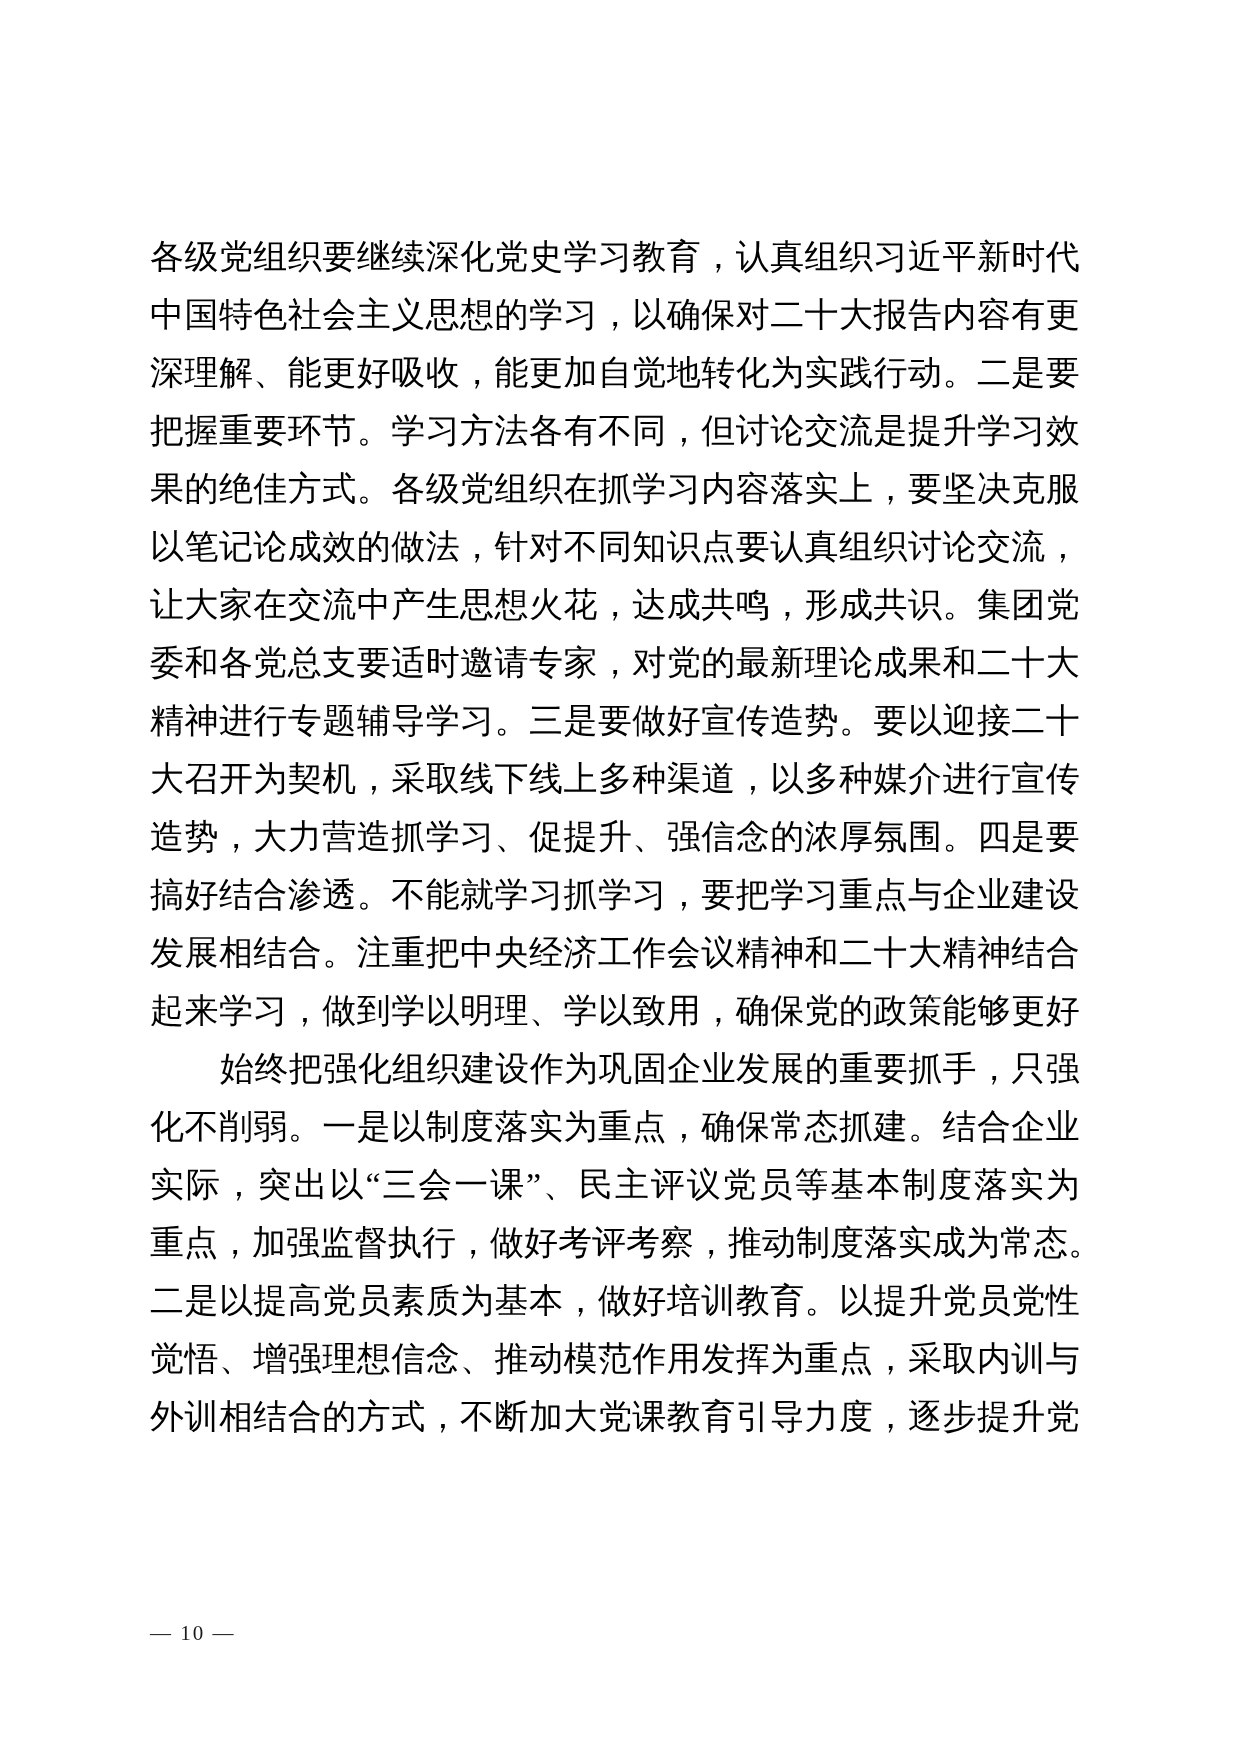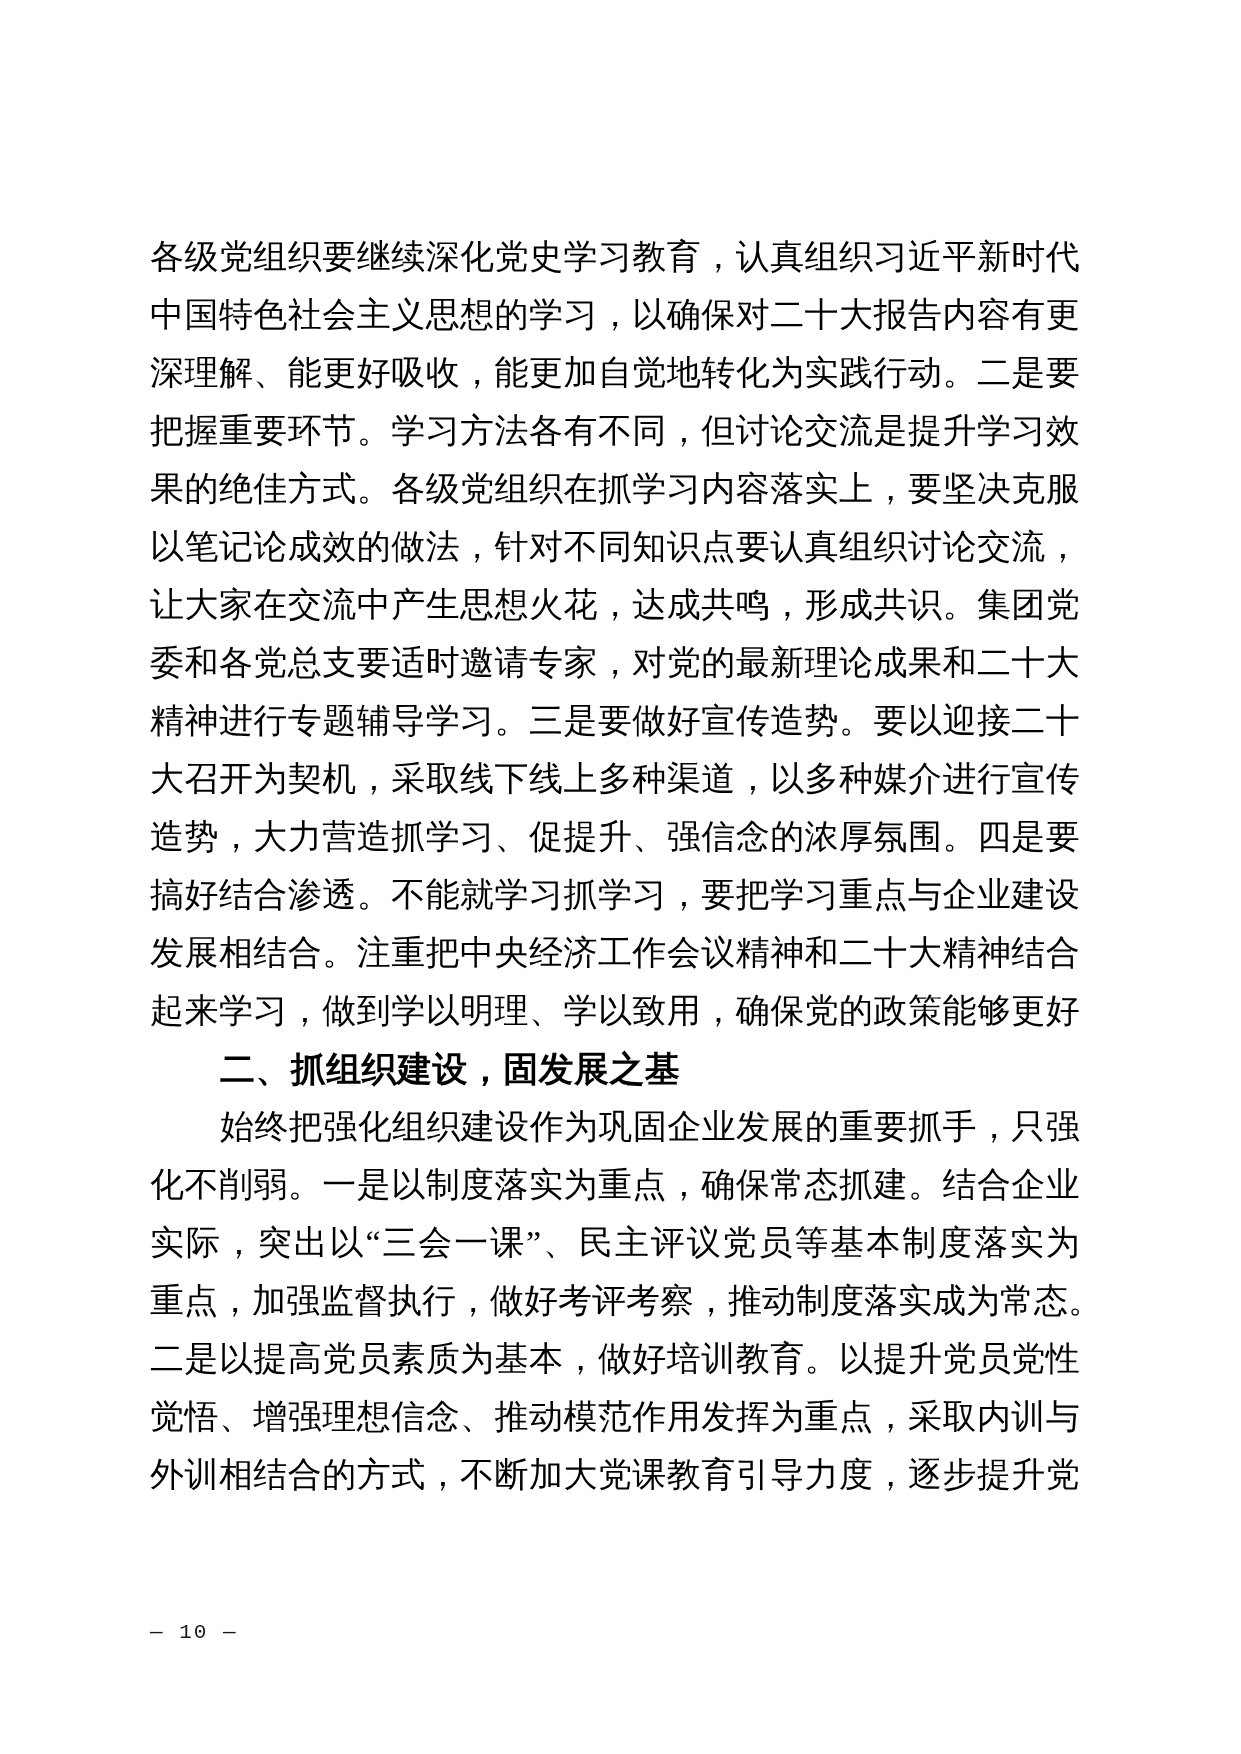--- a/index.html
+++ b/index.html
@@ -46,21 +46,21 @@
     font-size: 35px;
   }
   .page-number {
     position: absolute;
     left: 150px;
     top: 1618px;
     font-size: 21px;
     line-height: 30px;
     letter-spacing: 2px;
     color: #1a1a1a;
-    font-family: Liberation Mono, monospace;
+    font-family: Liberation Serif, serif;
   }
 </style>
 </head>
 <body>
 
 <div class="page">
   <div class="text-block">
       <div class="line j">
         <span>各</span>
         <span>级</span>
@@ -460,21 +460,20 @@
         <span>保</span>
         <span>党</span>
         <span>的</span>
         <span>政</span>
         <span>策</span>
         <span>能</span>
         <span>够</span>
         <span>更</span>
         <span>好</span>
       </div>
-      <div class="line heading indent">二、抓组织建设，固发展之基</div>
       <div class="line j indent">
         <span>始</span>
         <span>终</span>
         <span>把</span>
         <span>强</span>
         <span>化</span>
         <span>组</span>
         <span>织</span>
         <span>建</span>
         <span>设</span>

